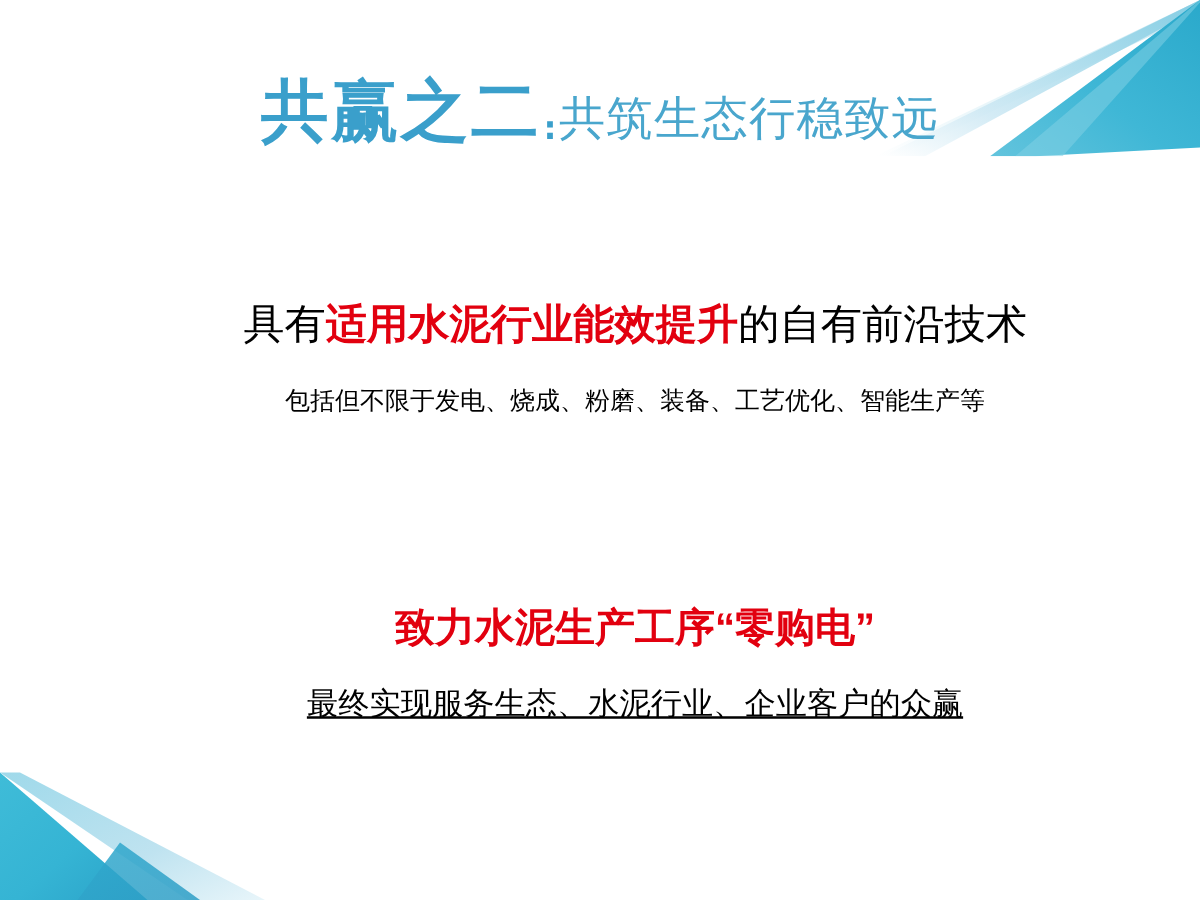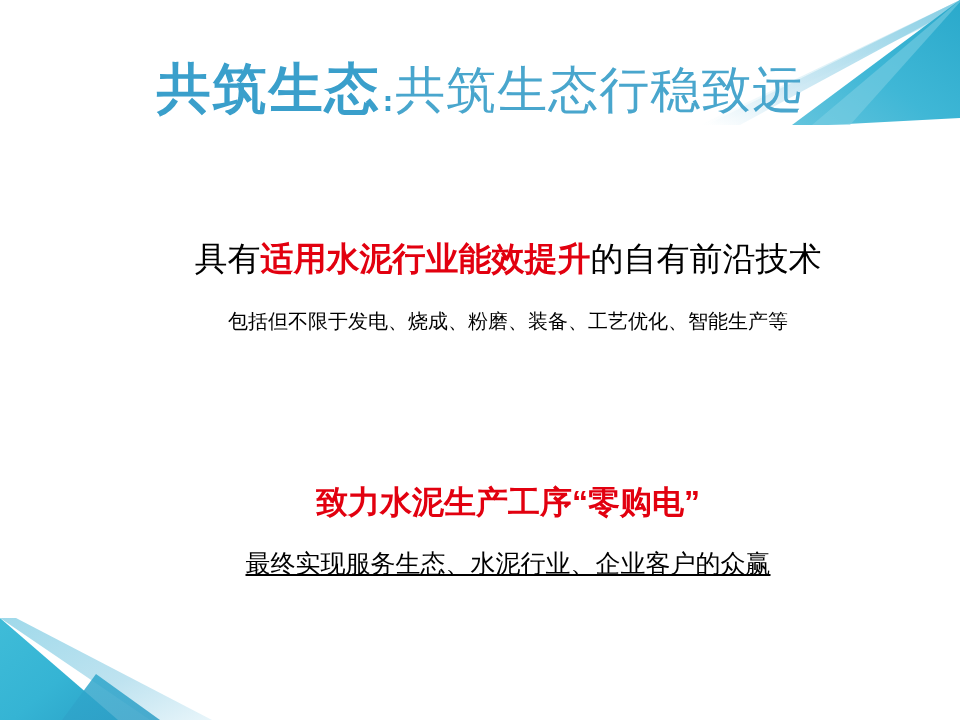--- a/index.html
+++ b/index.html
@@ -64,21 +64,21 @@
     font-size: 26px;
     color: #3a9fcb;
     vertical-align: baseline;
     position: relative;
     top: 4px;
     padding: 0 2px;
   }
   .title-b {
     font-family: "DejaVu Serif", "Liberation Serif", serif;
     font-weight: 400;
-    font-size: 50px;
+    font-size: 37px;
     color: #49a6cd;
     letter-spacing: 1px;
     vertical-align: baseline;
   }
 
   
   .block {
     position: absolute;
     left: 0;
     width: 960px;
@@ -178,21 +178,21 @@
 
       <polygon points="0,18 0,120 118,120" fill="url(#gBLdark)"></polygon>
 
       <polygon points="0,18 150,120 212,120 16,18" fill="url(#gBLlight)"></polygon>
 
       <polygon points="62,120 160,120 96,74" fill="url(#gBLdeep)" opacity="0.85"></polygon>
     </svg>
   </div>
 
   <div class="title-row">
-    <span class="title-a">共筑生态</span><span class="title-colon">:</span><span class="title-b">共筑生态行稳致远</span>
+    <span class="title-a">共赢之二</span><span class="title-colon">:</span><span class="title-b">共筑生态行稳致远</span>
   </div>
 
   <div class="block line-1">
     <span class="blk">具有</span><span class="red bold">适用水泥行业能效提升</span><span class="blk">的自有前沿技术</span>
   </div>
 
   <div class="block line-2">
     <span class="blk">包括但不限于发电、烧成、粉磨、装备、工艺优化、智能生产等</span>
   </div>
 

